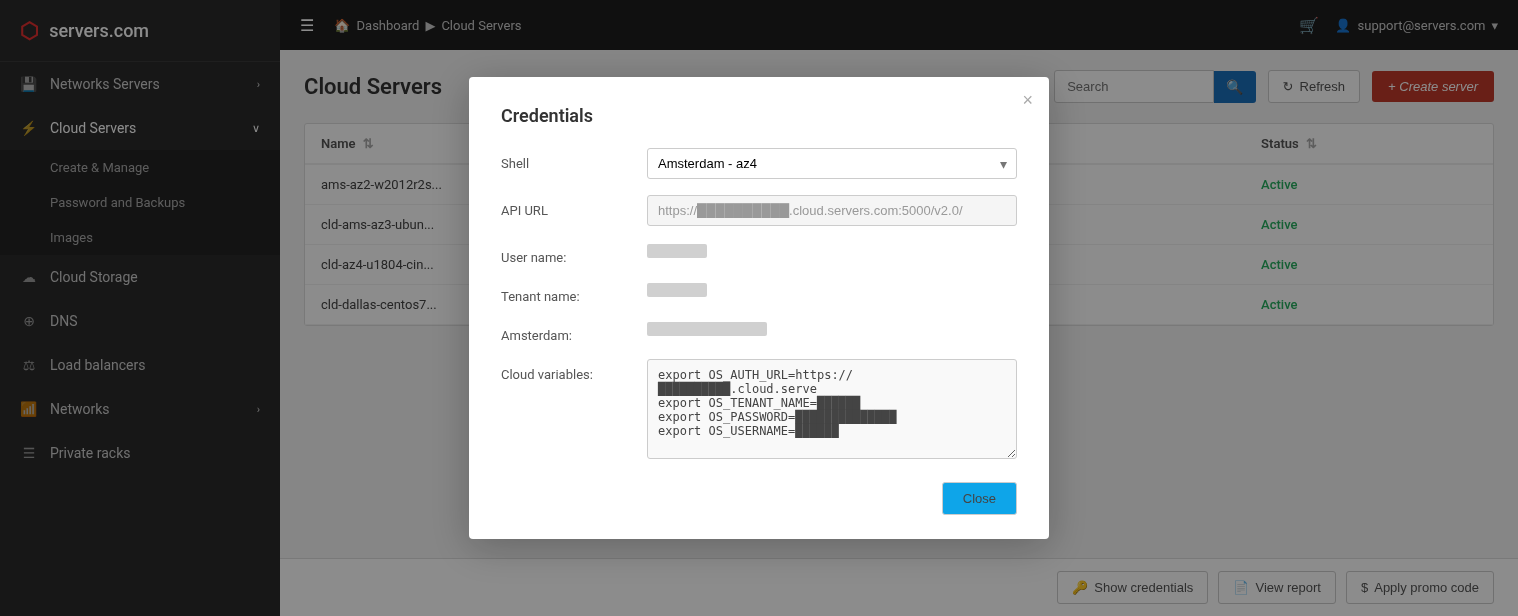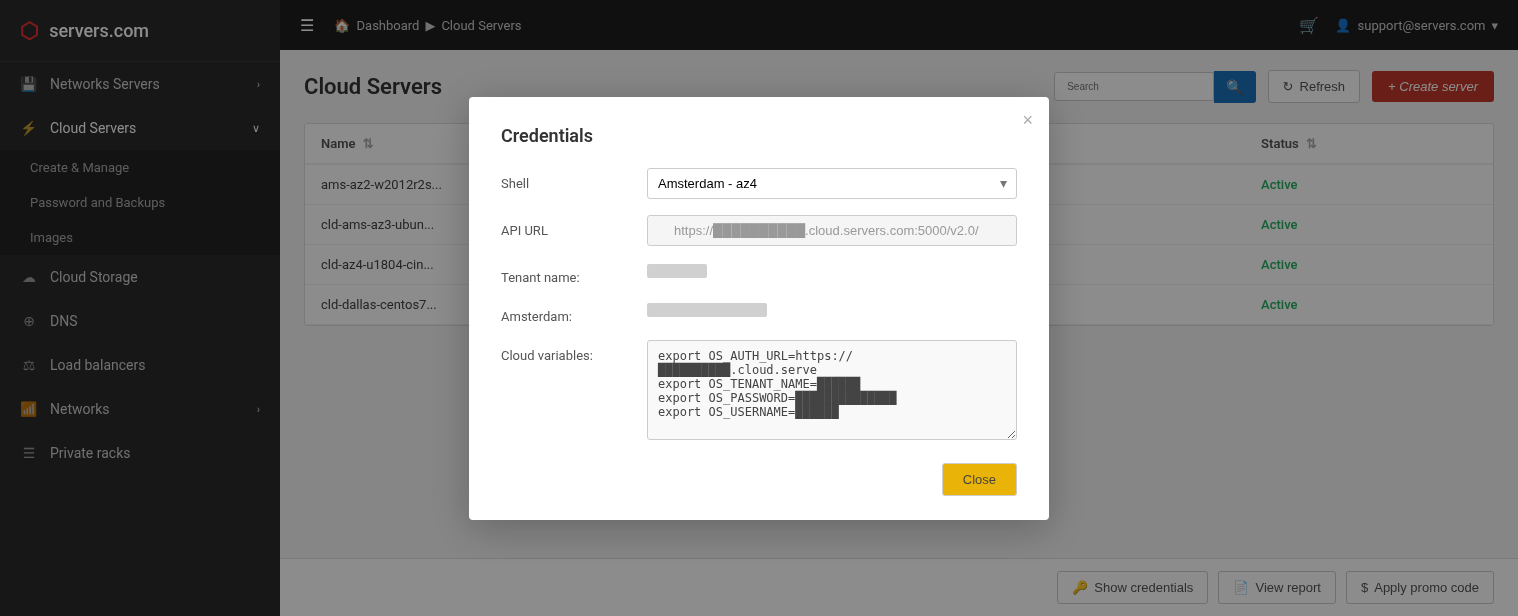--- a/index.html
+++ b/index.html
@@ -42,21 +42,21 @@
       gap: 12px;
       font-size: 14px;
     }
     .sidebar-item.active { color: #fff; }
     .sidebar-item .icon { width: 18px; text-align: center; opacity: 0.7; }
     .sidebar-item .chevron { margin-left: auto; font-size: 11px; }
     .sidebar-sub {
       background: #232323;
     }
     .sidebar-sub-item {
-      padding: 10px 20px 10px 30px;
+      padding: 10px 20px 10px 50px;
       color: #aaa;
       cursor: pointer;
       font-size: 13px;
     }
 
     
     .main-area {
       flex: 1;
       display: flex;
       flex-direction: column;
@@ -89,21 +89,21 @@
       display: flex;
       align-items: center;
       margin-bottom: 20px;
       gap: 12px;
     }
     .page-title { font-size: 22px; font-weight: 600; color: #333; flex: 1; }
     .search-bar { display: flex; align-items: center; gap: 0; }
     .search-input {
       border: 1px solid #ccc;
       padding: 8px 12px;
-      font-size: 10px;
+      font-size: 13px;
       border-radius: 3px 0 0 3px;
       outline: none;
       width: 160px;
     }
     .search-btn {
       background: #1a6fbb;
       border: none;
       color: #fff;
       padding: 8px 12px;
       cursor: pointer;
@@ -231,21 +231,21 @@
       content: '▾';
       position: absolute;
       right: 10px;
       top: 50%;
       transform: translateY(-50%);
       pointer-events: none;
       color: #777;
     }
     .form-input {
       width: 100%;
-      padding: 7px 26px;
+      padding: 7px 10px;
       border: 1px solid #ccc;
       border-radius: 3px;
       font-size: 13px;
       background: #f5f5f5;
       color: #999;
     }
     .form-textarea {
       width: 100%;
       padding: 8px 10px;
       border: 1px solid #ccc;
@@ -256,21 +256,21 @@
       color: #444;
       resize: vertical;
       height: 100px;
     }
     .modal-footer {
       display: flex;
       justify-content: flex-end;
       margin-top: 20px;
     }
     .modal-close-btn {
-      background: #eab308;
+      background: #0ea5e9;
       border: 1px solid #ccc;
       padding: 8px 20px;
       border-radius: 3px;
       font-size: 13px;
       cursor: pointer;
       color: #444;
     }
 
     .blurred-text {
       display: inline-block;
@@ -443,20 +443,26 @@
       </div>
     </div>
 
     <div class="form-row">
       <div class="form-label">API URL</div>
       <div class="form-value">
         <input class="form-input" type="text" readonly="" value="https://██████████.cloud.servers.com:5000/v2.0/" style="">
       </div>
     </div>
 
+    <div class="form-row">
+      <div class="form-label">User name:</div>
+      <div class="form-value">
+        <span class="blurred-text">&nbsp;&nbsp;&nbsp;&nbsp;&nbsp;&nbsp;&nbsp;&nbsp;&nbsp;&nbsp;&nbsp;</span>
+      </div>
+    </div>
 
     <div class="form-row">
       <div class="form-label">Tenant name:</div>
       <div class="form-value">
         <span class="blurred-text">&nbsp;&nbsp;&nbsp;&nbsp;&nbsp;&nbsp;&nbsp;&nbsp;&nbsp;&nbsp;&nbsp;</span>
       </div>
     </div>
 
     <div class="form-row">
       <div class="form-label">Amsterdam:</div>

